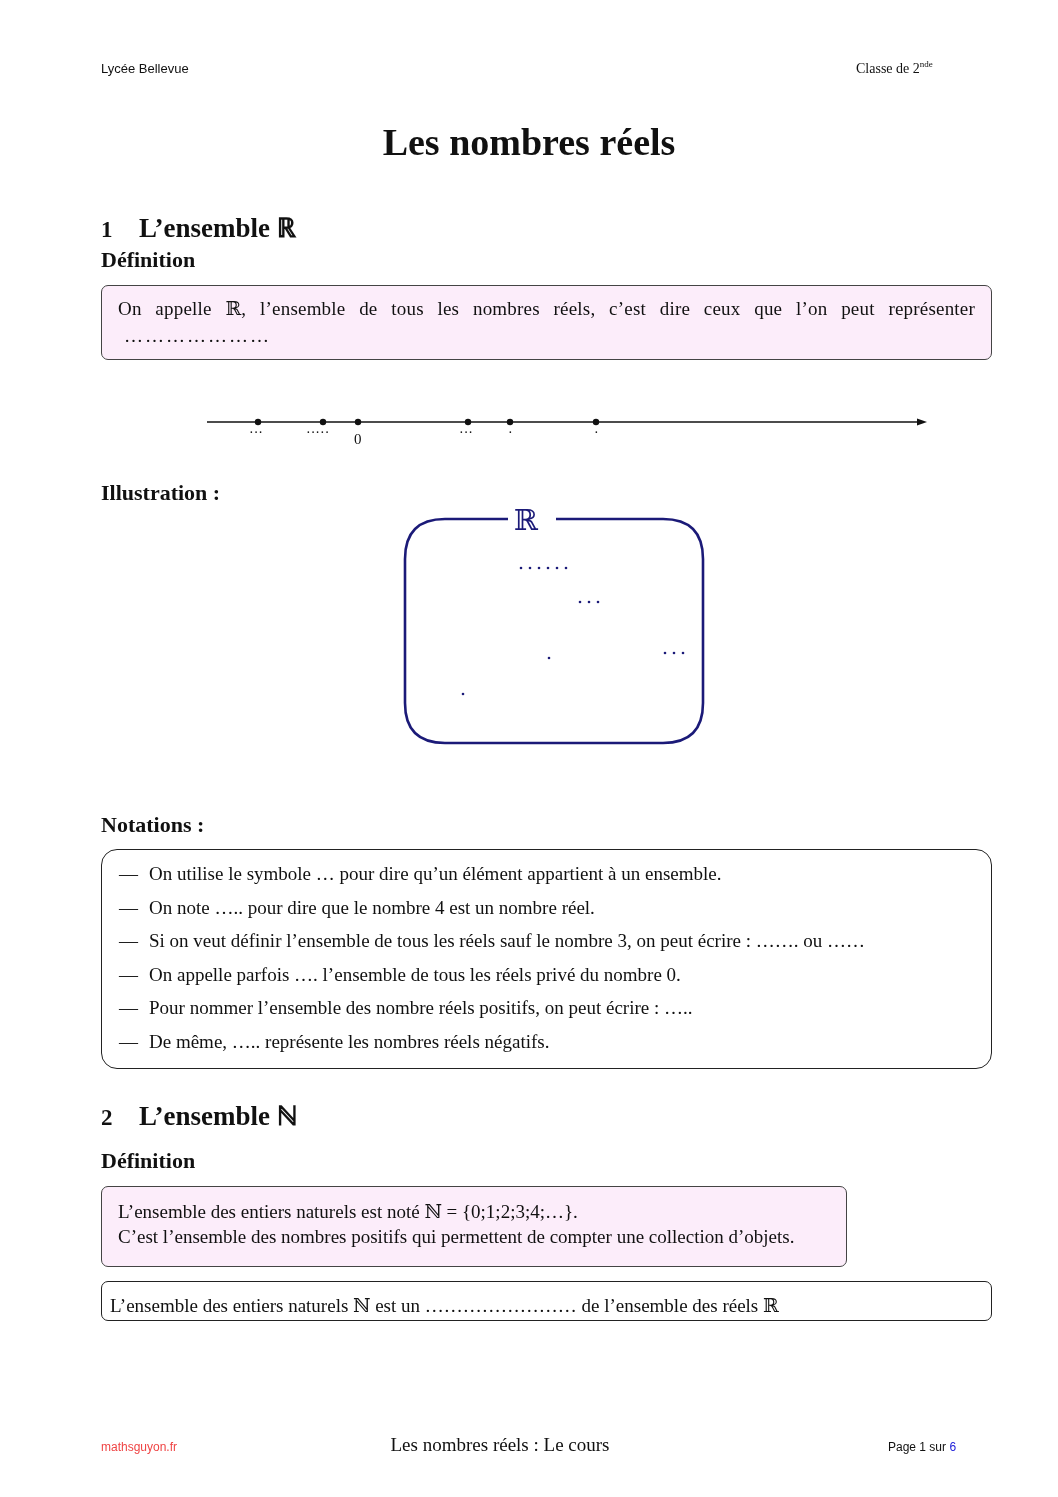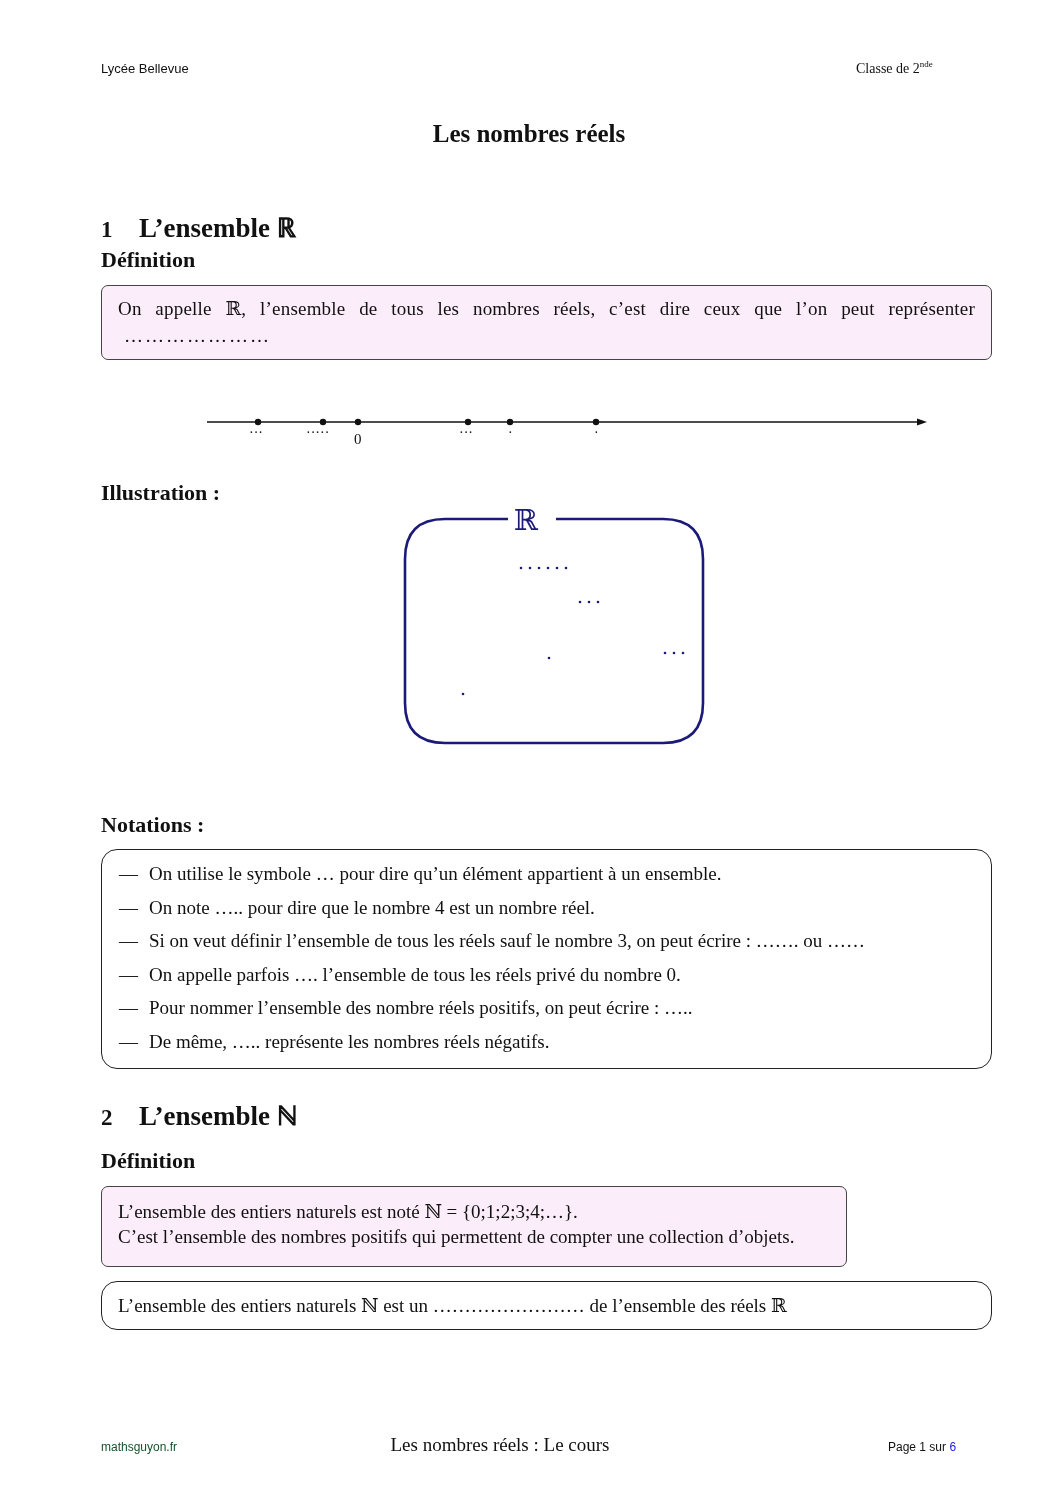--- a/index.html
+++ b/index.html
@@ -2,32 +2,32 @@
 <html><head>
 <meta charset="utf-8">
 <style>
   html, body { margin: 0; padding: 0; background: #ffffff; }
   body { width: 1058px; height: 1497px; position: relative; overflow: hidden;
          font-family: "Liberation Serif", "DejaVu Serif", serif; color: #111; }
   .abs { position: absolute; }
   .hdr { font-family: "Liberation Sans", "DejaVu Sans", sans-serif; font-size: 13px; }
   .hdr-right { font-family: "Liberation Serif", serif; font-size: 14px; }
   .hdr-right sup { font-size: 9px; }
-  .title { left: 0; width: 1058px; top: 120px; text-align: center; font-size: 25px; font-weight: bold; }
+  .title { left: 0; width: 1058px; top: 120px; text-align: center; font-size: 38px; font-weight: bold; }
   .sec { font-size: 27px; font-weight: bold; }
   .sec .num { display: inline-block; width: 38px; font-size: 23px; }
   .sub { font-size: 22px; font-weight: bold; }
   .defbox { background: #fcedfa; border: 1.3px solid #444; border-radius: 7px; box-sizing: border-box; font-size: 19px; }
   .plainbox { background: #fff; border: 1.3px solid #222; border-radius: 7px; box-sizing: border-box; font-size: 19px; }
   .notbox { border: 1.3px solid #222; border-radius: 16px; box-sizing: border-box; font-size: 19px; }
   .notbox ul { list-style: none; margin: 0; padding: 0; }
   .notbox li { height: 33.5px; line-height: 33.5px; white-space: nowrap; }
   .notbox .dash { display: inline-block; width: 30px; }
   .blank { letter-spacing: 2px; }
-  .footer-left { font-family: "Liberation Sans", sans-serif; font-size: 12px; color: #14532d; }
+  .footer-left { font-family: "Liberation Sans", sans-serif; font-size: 12px; color: #ef4444; }
   .footer-mid { font-size: 19px; }
   .footer-right { font-family: "Liberation Sans", sans-serif; font-size: 12px; }
   .footer-right .pg { color: #1a1ad8; }
 </style>
 </head>
 <body>
 
 <div class="abs hdr" style="left:101px; top:61px;">Lycée Bellevue</div>
 <div class="abs hdr-right" style="left:856px; top:59px;"><span>Classe de 2</span><sup>nde</sup></div>
 
@@ -101,19 +101,19 @@
 
 <div class="abs sec" style="left:101px; top:1096px;"><span class="num">2</span><span>L’ensemble ℕ</span></div>
 
 <div class="abs sub" style="left:101px; top:1148px;">Définition</div>
 
 <div class="abs defbox" style="left:101px; top:1186px; width:746px; height:81px; padding:13px 16px;">
   <div style="height:26px;">L’ensemble des entiers naturels est noté ℕ = {0;1;2;3;4;…}.</div>
   <div>C’est l’ensemble des nombres positifs qui permettent de compter une collection d’objets.</div>
 </div>
 
-<div class="abs plainbox" style="left:101px; top:1281px; width:891px; height:49px; padding:12px 16px;border-radius:16px;">
+<div class="abs plainbox" style="left:101px; top:1281px; width:891px; height:40px; padding:12px 8px;">
   <div>L’ensemble des entiers naturels ℕ est un  ……………………  de l’ensemble des réels ℝ</div>
 </div>
 
 <div class="abs footer-left" style="left:101px; top:1440px;">mathsguyon.fr</div>
 <div class="abs footer-mid" style="left:0; width:1000px; text-align:center; top:1434px;">Les nombres réels : Le cours</div>
 <div class="abs footer-right" style="left:888px; top:1440px;"><span>Page 1 sur </span><span class="pg">6</span></div>
 
 </body></html>

